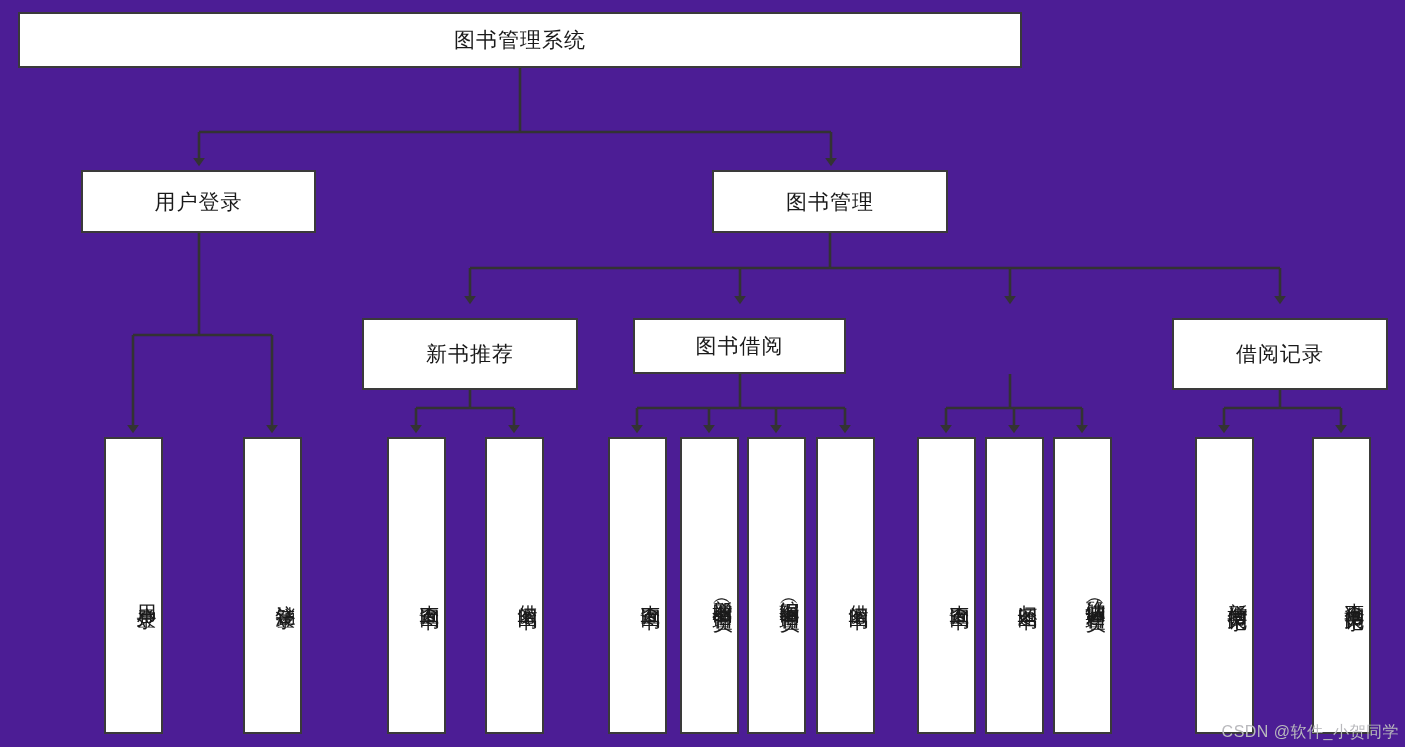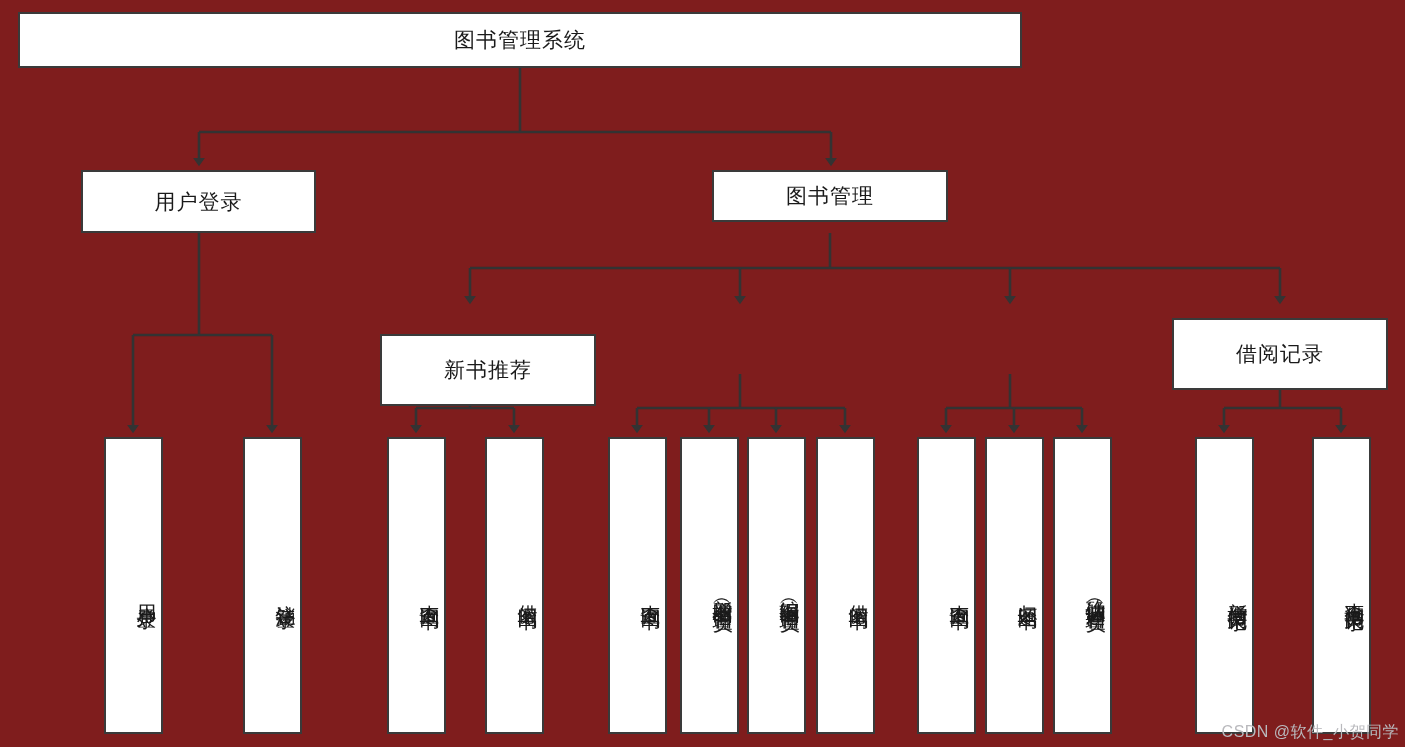--- a/index.html
+++ b/index.html
@@ -1,18 +1,18 @@
 <!DOCTYPE html>
 <html><head>
 <meta charset="utf-8">
 <style>
   html,body{margin:0;padding:0;background:#ffffff;}
   body{width:1405px;height:747px;overflow:hidden;
        font-family:"Liberation Sans","DejaVu Sans",sans-serif;}
-  #diagram-root{position:relative;width:1405px;height:747px;background:#7f1d1d;}
+  #diagram-root{position:relative;width:1405px;height:747px;background:#4c1d95;}
   svg.wires{position:absolute;left:0;top:0;width:1405px;height:747px;}
   .node{position:absolute;box-sizing:border-box;background:#ffffff;
         border:2px solid #3a3a3a;display:flex;align-items:center;
         justify-content:center;text-align:center;color:#1a1a1a;}
   .node.h{font-size:21px;line-height:1.2;letter-spacing:1px;}
   .node.root{font-size:21px;}
   .node.leaf{writing-mode:vertical-rl;text-orientation:upright;
              font-size:20px;line-height:1.45;letter-spacing:2px;
              align-items:flex-start;justify-content:center;padding-top:14px;}
   .wm{position:absolute;right:6px;bottom:4px;font-size:16px;color:#b9b9bd;
@@ -69,23 +69,24 @@
       <path d="M1280,374 L1280,408"></path>
       <path d="M1224,408 L1341,408"></path>
       <path d="M1224,408 L1224,429" marker-end="url(#ah)"></path>
       <path d="M1341,408 L1341,429" marker-end="url(#ah)"></path>
     </g>
   </svg>
 
   <div class="node root h" style="left:18px;top:12px;width:1004px;height:56px;">图书管理系统</div>
 
   <div class="node h" style="left:81px;top:170px;width:235px;height:63px;">用户登录</div>
-  <div class="node h" style="left:712px;top:170px;width:236px;height:52px;">图书管理</div>
+  <div class="node h" style="left:712px;top:170px;width:236px;height:63px;">图书管理</div>
 
-  <div class="node h" style="left:380px;top:318px;width:216px;height:72px;margin-top:16px;">新书推荐</div>
+  <div class="node h" style="left:362px;top:318px;width:216px;height:72px;">新书推荐</div>
+  <div class="node h" style="left:633px;top:318px;width:213px;height:56px;">图书借阅</div>
   <div class="node h" style="left:1172px;top:318px;width:216px;height:72px;">借阅记录</div>
 
   <div class="node leaf" style="left:104px;top:437px;width:59px;height:297px;">用户登录</div>
   <div class="node leaf" style="left:243px;top:437px;width:59px;height:297px;">注销登录</div>
 
   <div class="node leaf" style="left:387px;top:437px;width:59px;height:297px;">查询图书</div>
   <div class="node leaf" style="left:485px;top:437px;width:59px;height:297px;">借阅图书</div>
 
   <div class="node leaf" style="left:608px;top:437px;width:59px;height:297px;">查询图书</div>
   <div class="node leaf" style="left:680px;top:437px;width:59px;height:297px;">新增图书（管理员）</div>

